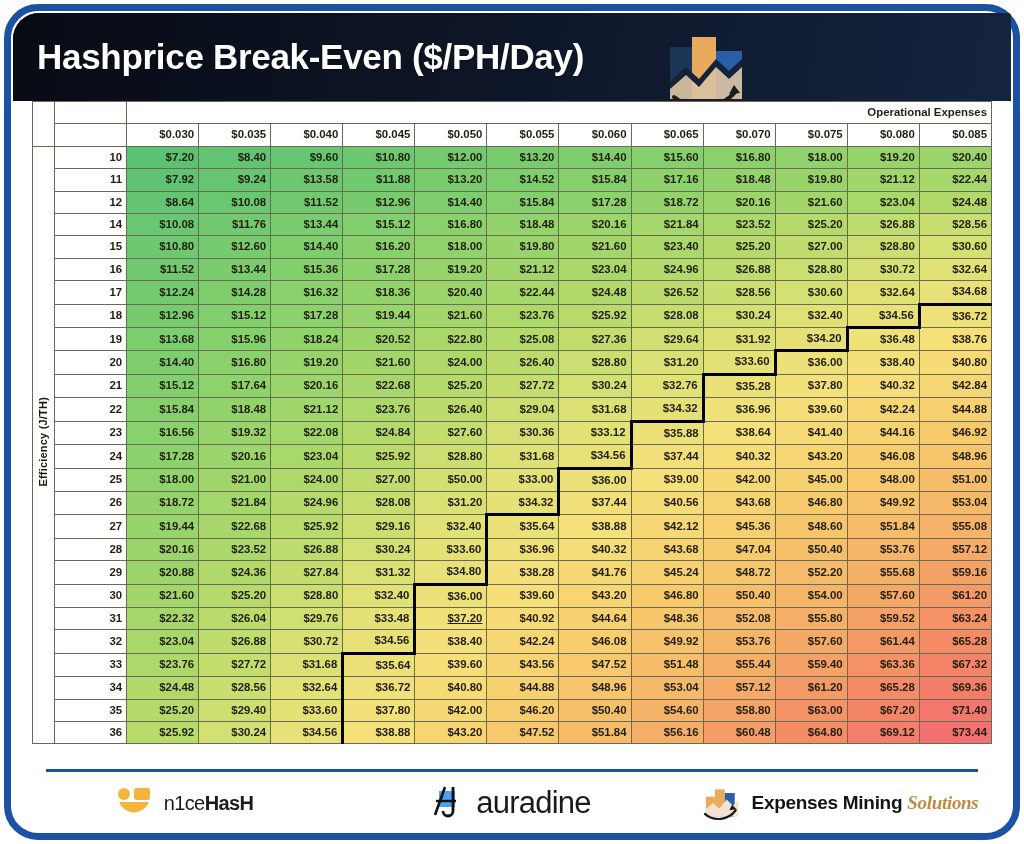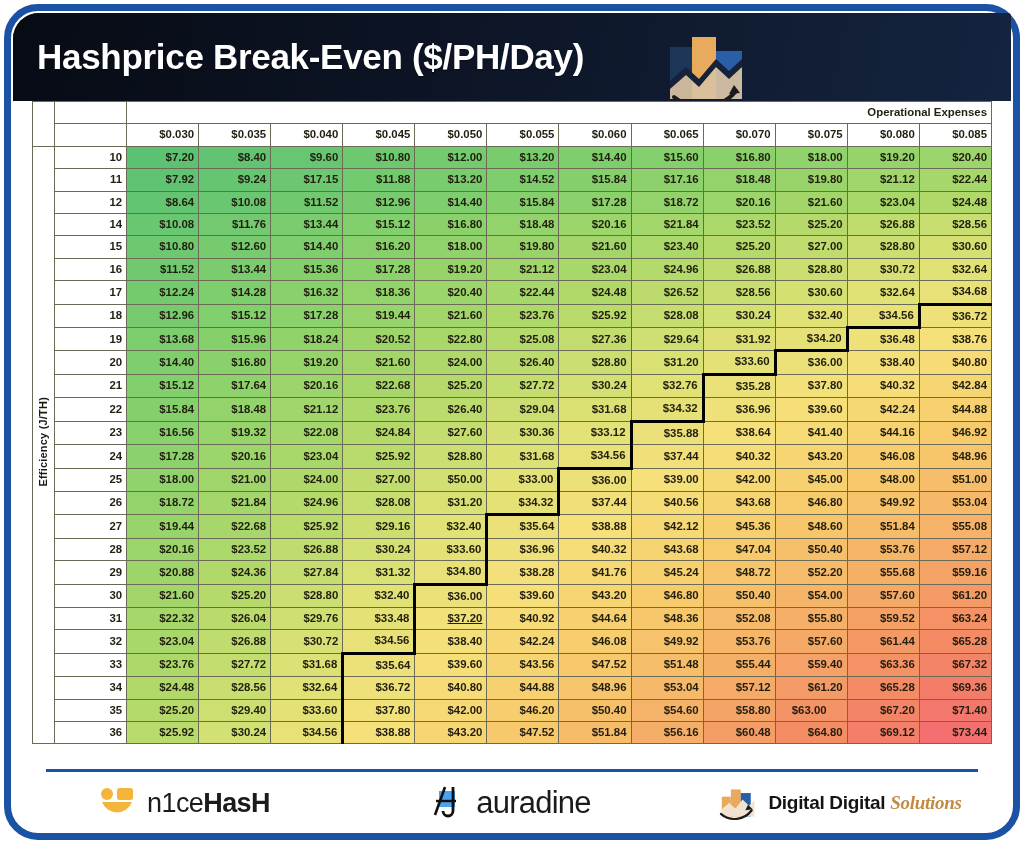--- a/index.html
+++ b/index.html
@@ -111,21 +111,21 @@
   #footer-rule {
     position: absolute; left: 46px; top: 769px;
     width: 932px; height: 3px; background: #1c52a3;
   }
   #footer {
     position: absolute; left: 20px; top: 772px;
     width: 984px; height: 62px;
     display: flex; align-items: center;
   }
   .logo-slot { flex: 1; display: flex; align-items: center; justify-content: center; gap: 9px; }
-  #nh-text { font-size: 27px; color: #1b1b1b; letter-spacing: -0.6px; }
+  #nh-text { font-size: 20px; color: #1b1b1b; letter-spacing: -0.6px; }
   #nh-text b { font-weight: bold; }
   #nh-text span.thin { font-weight: normal; }
   #au-text { font-size: 31px; color: #1b1b1b; letter-spacing: -0.8px; font-weight: normal; }
   #dms-wrap { display:flex; align-items:center; gap:8px; }
   #dms-text { font-size: 19px; color: #141414; font-weight: bold; letter-spacing: -0.3px; }
   #dms-text i { color: #c08b43; font-style: italic; font-weight: bold; font-family: "Liberation Serif", serif; }
 </style>
 </head>
 <body>
 
@@ -184,21 +184,21 @@
             <td style="background: rgb(132, 208, 108);">$15.60</td>
             <td style="background: rgb(138, 209, 108);">$16.80</td>
             <td style="background: rgb(144, 210, 107);">$18.00</td>
             <td style="background: rgb(150, 212, 107);">$19.20</td>
             <td style="background: rgb(156, 213, 107);">$20.40</td>
           </tr>
           <tr>
             <td class="rowhdr">11</td>
             <td style="background: rgb(95, 195, 114);">$7.92</td>
             <td style="background: rgb(102, 197, 113);">$9.24</td>
-            <td style="background: rgb(108, 199, 112);">$17.15</td>
+            <td style="background: rgb(108, 199, 112);">$13.58</td>
             <td style="background: rgb(114, 202, 111);">$11.88</td>
             <td style="background: rgb(121, 204, 110);">$13.20</td>
             <td style="background: rgb(127, 206, 109);">$14.52</td>
             <td style="background: rgb(133, 208, 108);">$15.84</td>
             <td style="background: rgb(140, 209, 108);">$17.16</td>
             <td style="background: rgb(146, 211, 107);">$18.48</td>
             <td style="background: rgb(153, 212, 107);">$19.80</td>
             <td style="background: rgb(160, 214, 107);">$21.12</td>
             <td style="background: rgb(166, 215, 106);">$22.44</td>
           </tr>
@@ -536,21 +536,21 @@
             <td class="rowhdr">35</td>
             <td style="background: rgb(181, 218, 107);">$25.20</td>
             <td style="background: rgb(206, 223, 114);">$29.40</td>
             <td style="background: rgb(228, 226, 119);">$33.60</td>
             <td class="thick-l" style="background: rgb(242, 224, 121);">$37.80</td>
             <td style="background: rgb(246, 216, 117);">$42.00</td>
             <td style="background: rgb(247, 205, 109);">$46.20</td>
             <td style="background: rgb(246, 192, 107);">$50.40</td>
             <td style="background: rgb(245, 179, 105);">$54.60</td>
             <td style="background: rgb(245, 164, 103); padding-left: 28px;">$58.80</td>
-            <td style="background: rgb(244, 147, 101); text-align: center;">$63.00</td>
+            <td style="background: rgb(244, 147, 101);">$63.00</td>
             <td style="background: rgb(244, 132, 103);">$67.20</td>
             <td style="background: rgb(244, 119, 109);">$71.40</td>
           </tr>
           <tr>
             <td class="rowhdr">36</td>
             <td style="background: rgb(185, 219, 108);">$25.92</td>
             <td style="background: rgb(211, 224, 115);">$30.24</td>
             <td style="background: rgb(231, 225, 119);">$34.56</td>
             <td class="thick-l" style="background: rgb(246, 224, 122);">$38.88</td>
             <td style="background: rgb(247, 213, 115);">$43.20</td>
@@ -591,17 +591,17 @@
     <div class="logo-slot">
       <div id="dms-wrap">
         <svg width="42" height="38" viewBox="0 0 46 42">
           <path d="M4 14h10v22H4z" fill="#e8ab5e"></path>
           <path d="M14 6h11v30H14z" fill="#e8ab5e"></path>
           <path d="M25 10h11v26H25z" fill="#2a5fa8"></path>
           <path d="M4 28l8-7 7 6 8-10 7 7 6-6v18H4z" fill="#f1e3cf"></path>
           <path d="M3 33c10 9 26 7 34-4" stroke="#1b1b1b" stroke-width="2.4" fill="none" stroke-linecap="round"></path>
           <path d="M33 23l5 5-8 1z" fill="#1b1b1b"></path>
         </svg>
-        <div id="dms-text"><span>Digital Digital </span><i>Solutions</i></div>
+        <div id="dms-text"><span>Expenses Mining </span><i>Solutions</i></div>
       </div>
     </div>
   </div>
 </div>
 
 </body></html>

